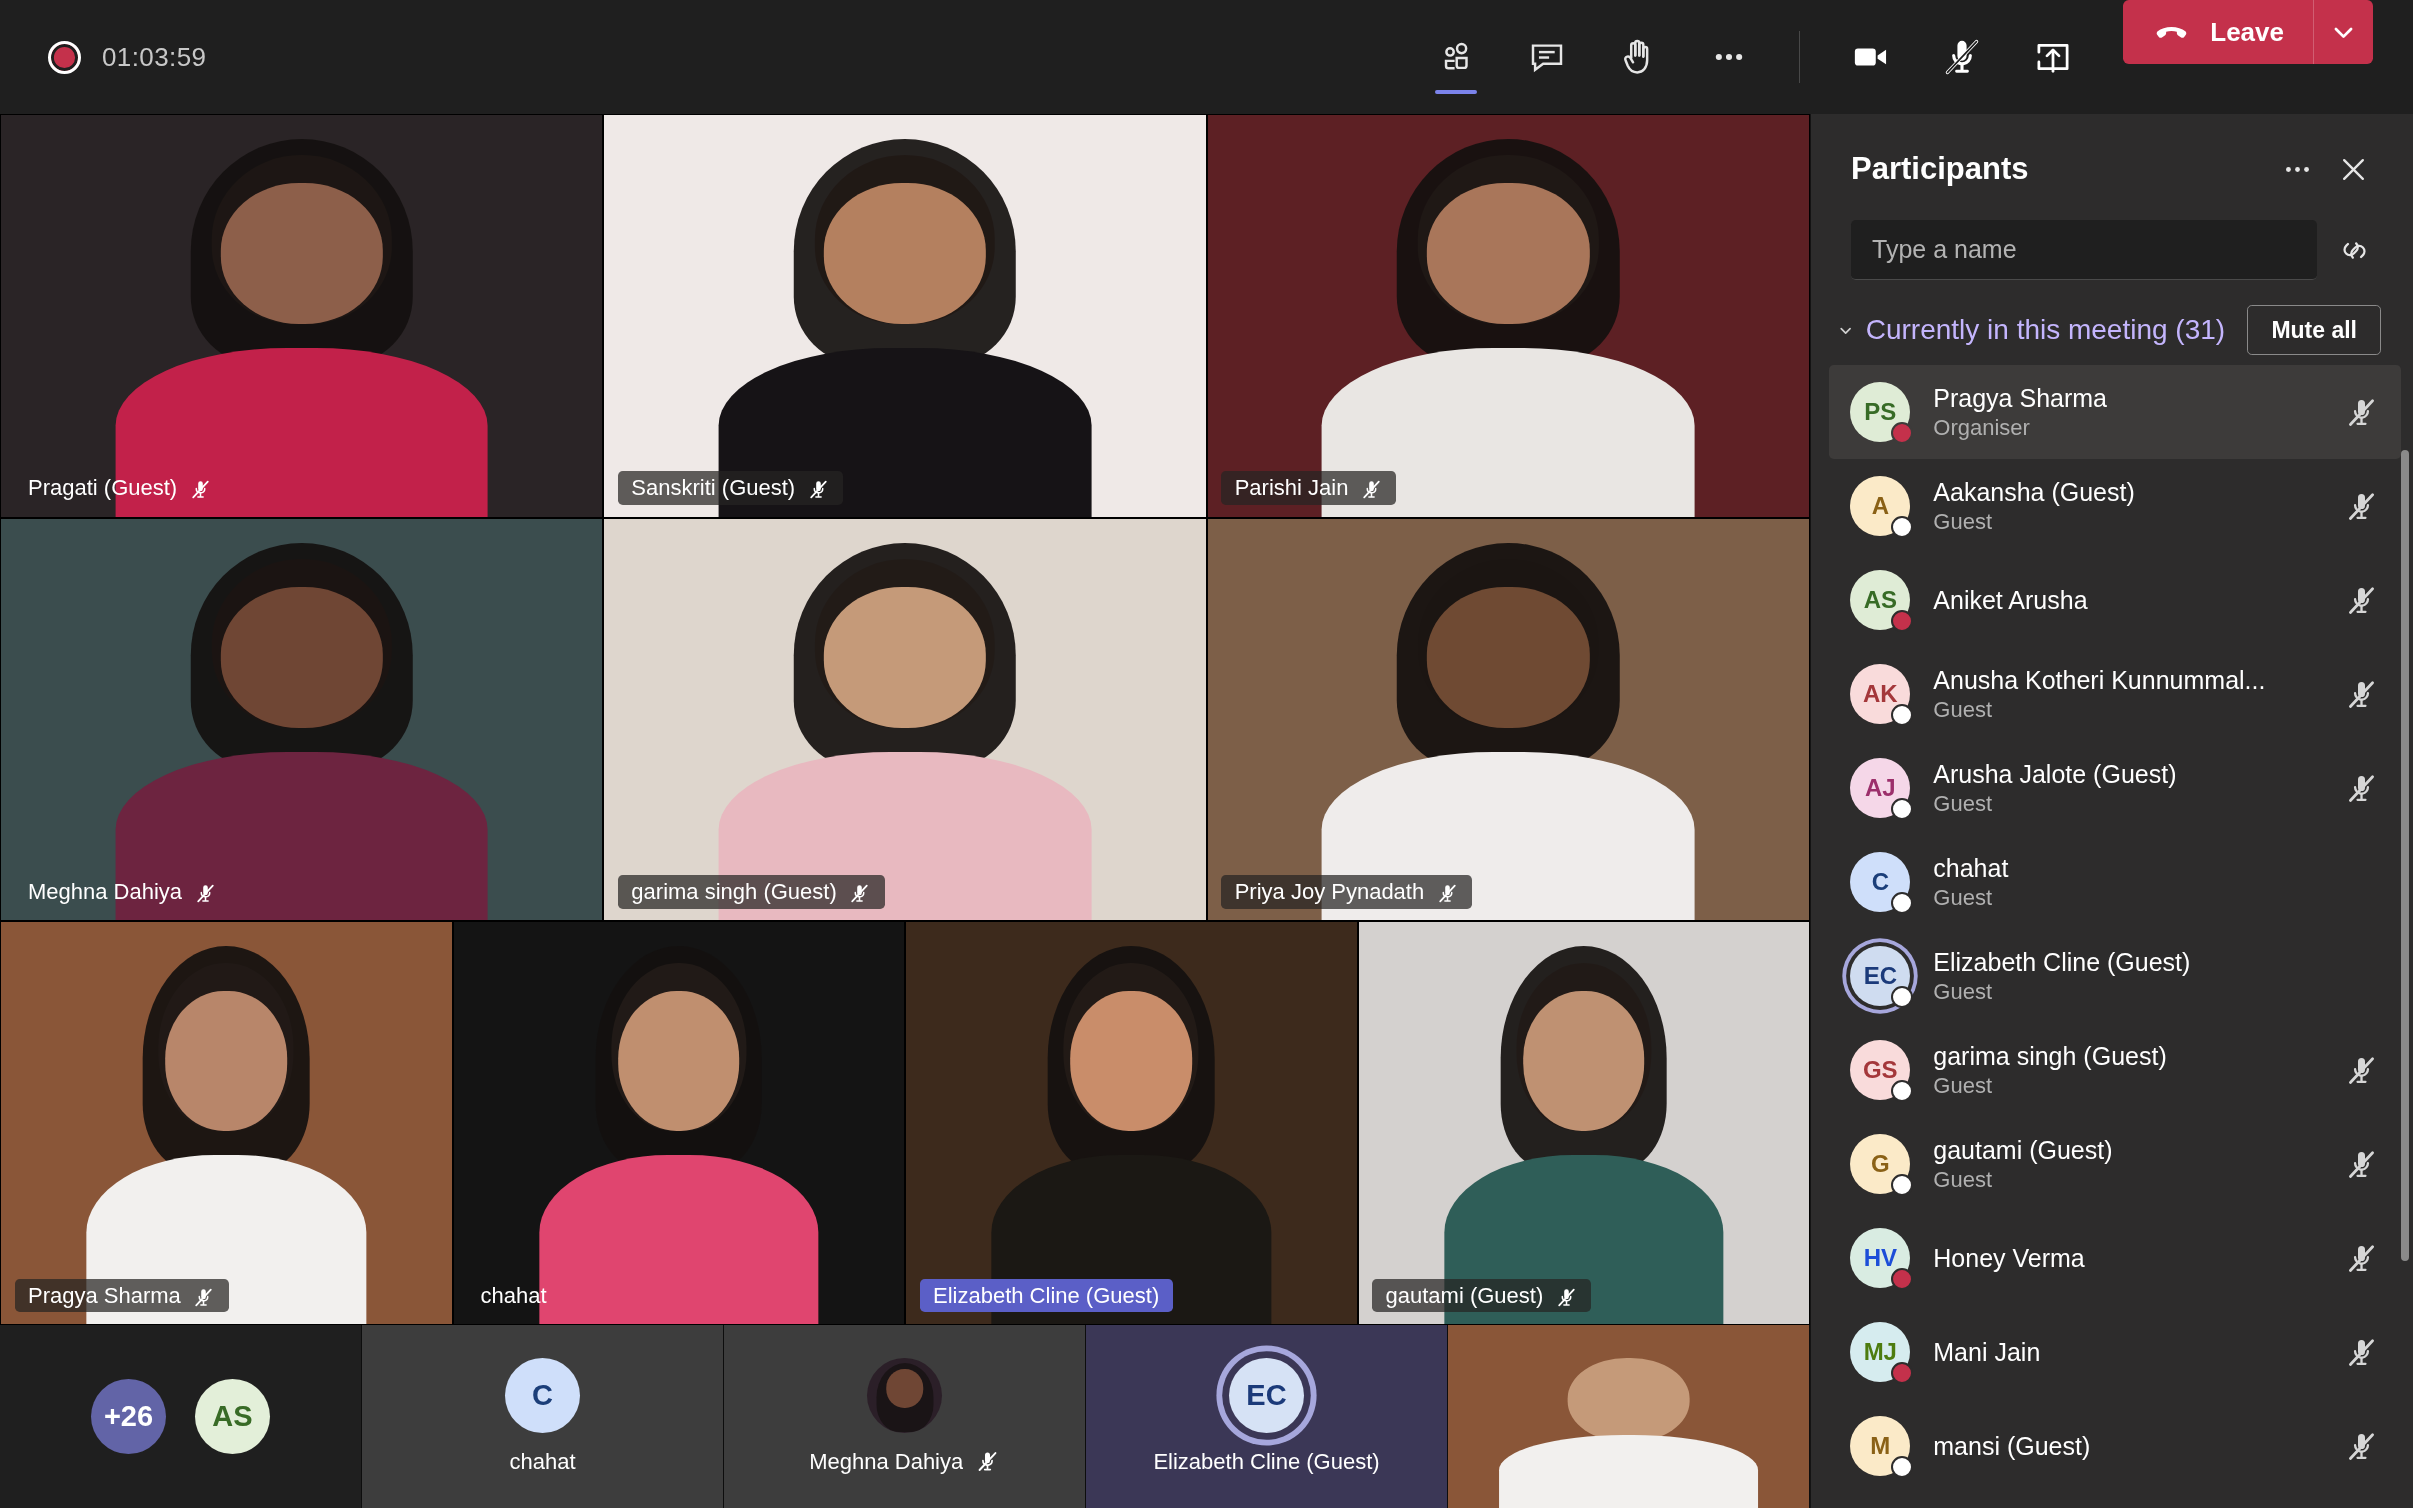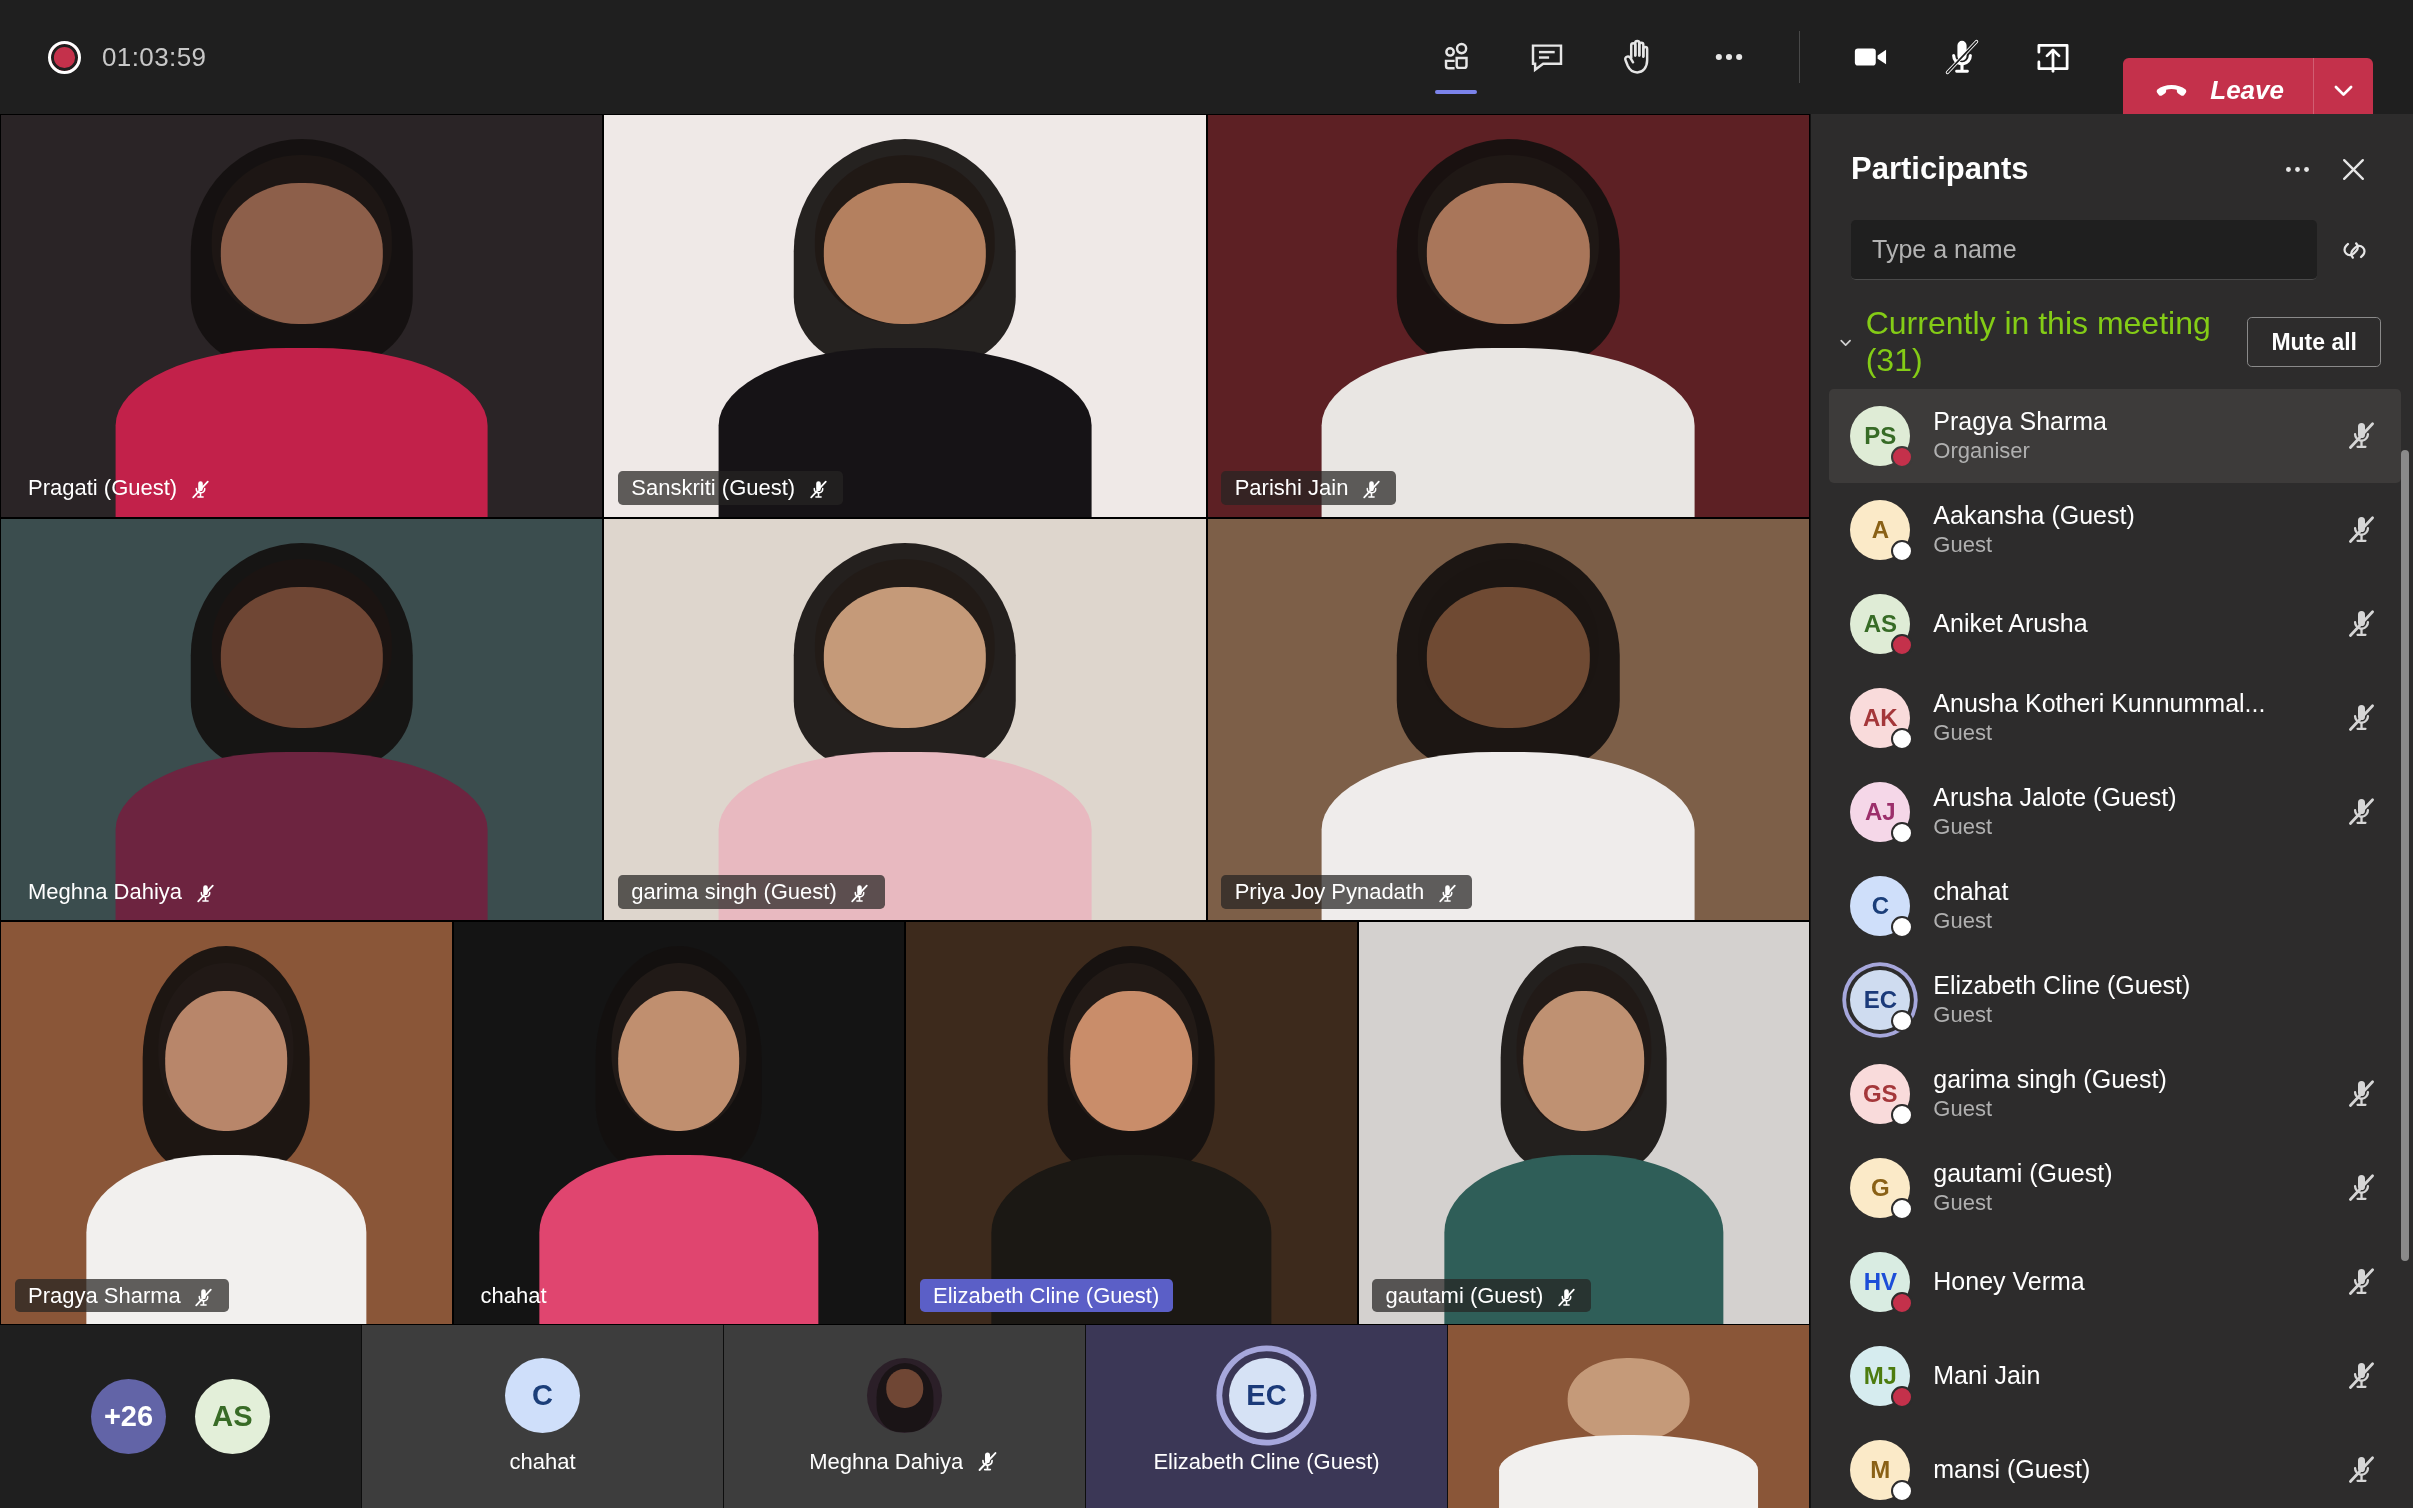--- a/index.html
+++ b/index.html
@@ -36,21 +36,21 @@
     position: relative; cursor: pointer; border-radius: 5.8px;
   }
   .tb-btn.active::after {
     content: ""; position: absolute; bottom: 7.7px; left: 50%;
     transform: translateX(-50%);
     width: 42px; height: 3.9px; border-radius: 1.9px; background: #7b83eb;
   }
   .tb-sep { width: 1px; height: 52px; background: #484848; margin: 0 25px; }
   .topbar-right {
     position: absolute; right: 41px; top: 0; height: 122px;
-    display: flex; align-items: flex-end; gap: 0; font-style: italic;
+    display: flex; align-items: flex-start; gap: 0;
   }
   .leave-btn {
     display: flex; align-items: center; height: 64px;
     background: #c4314b; border-radius: 5.8px; margin-left: 25px;
     overflow: hidden;
   }
   .leave-main {
     display: flex; align-items: center; gap: 19.3px;
     padding: 0 29px 0 29px; height: 100%; cursor: pointer;
   }
@@ -138,21 +138,21 @@
     font-family: "Liberation Sans", sans-serif;
   }
   .search-box input::placeholder { color: #b3b3b3; }
   .link-ic { width: 54px; height: 54px; display: flex; align-items: center; justify-content: center; cursor: pointer; }
 
   .section-row {
     display: flex; align-items: center; gap: 9.7px;
     padding: 25px 33px 9.7px 25px;
   }
   .chev { width: 21px; display: flex; align-items: center; justify-content: center; cursor: pointer; }
-  .section-label { color: #84cc16; font-size: 32px; flex: 1; }
+  .section-label { color: #c4b5fd; font-size: 28px; flex: 1; }
   .mute-all {
     border: 1px solid #8a8a8a; border-radius: 4.8px;
     color: #fff; font-size: 23px; font-weight: bold;
     padding: 10.6px 23px; background: transparent; cursor: pointer;
     font-family: "Liberation Sans", sans-serif;
   }
 
   .plist { flex: 1; overflow: hidden; padding: 0 13.5px 0 19.3px; position: relative; }
   .prow {
     display: flex; align-items: center; gap: 23px;

